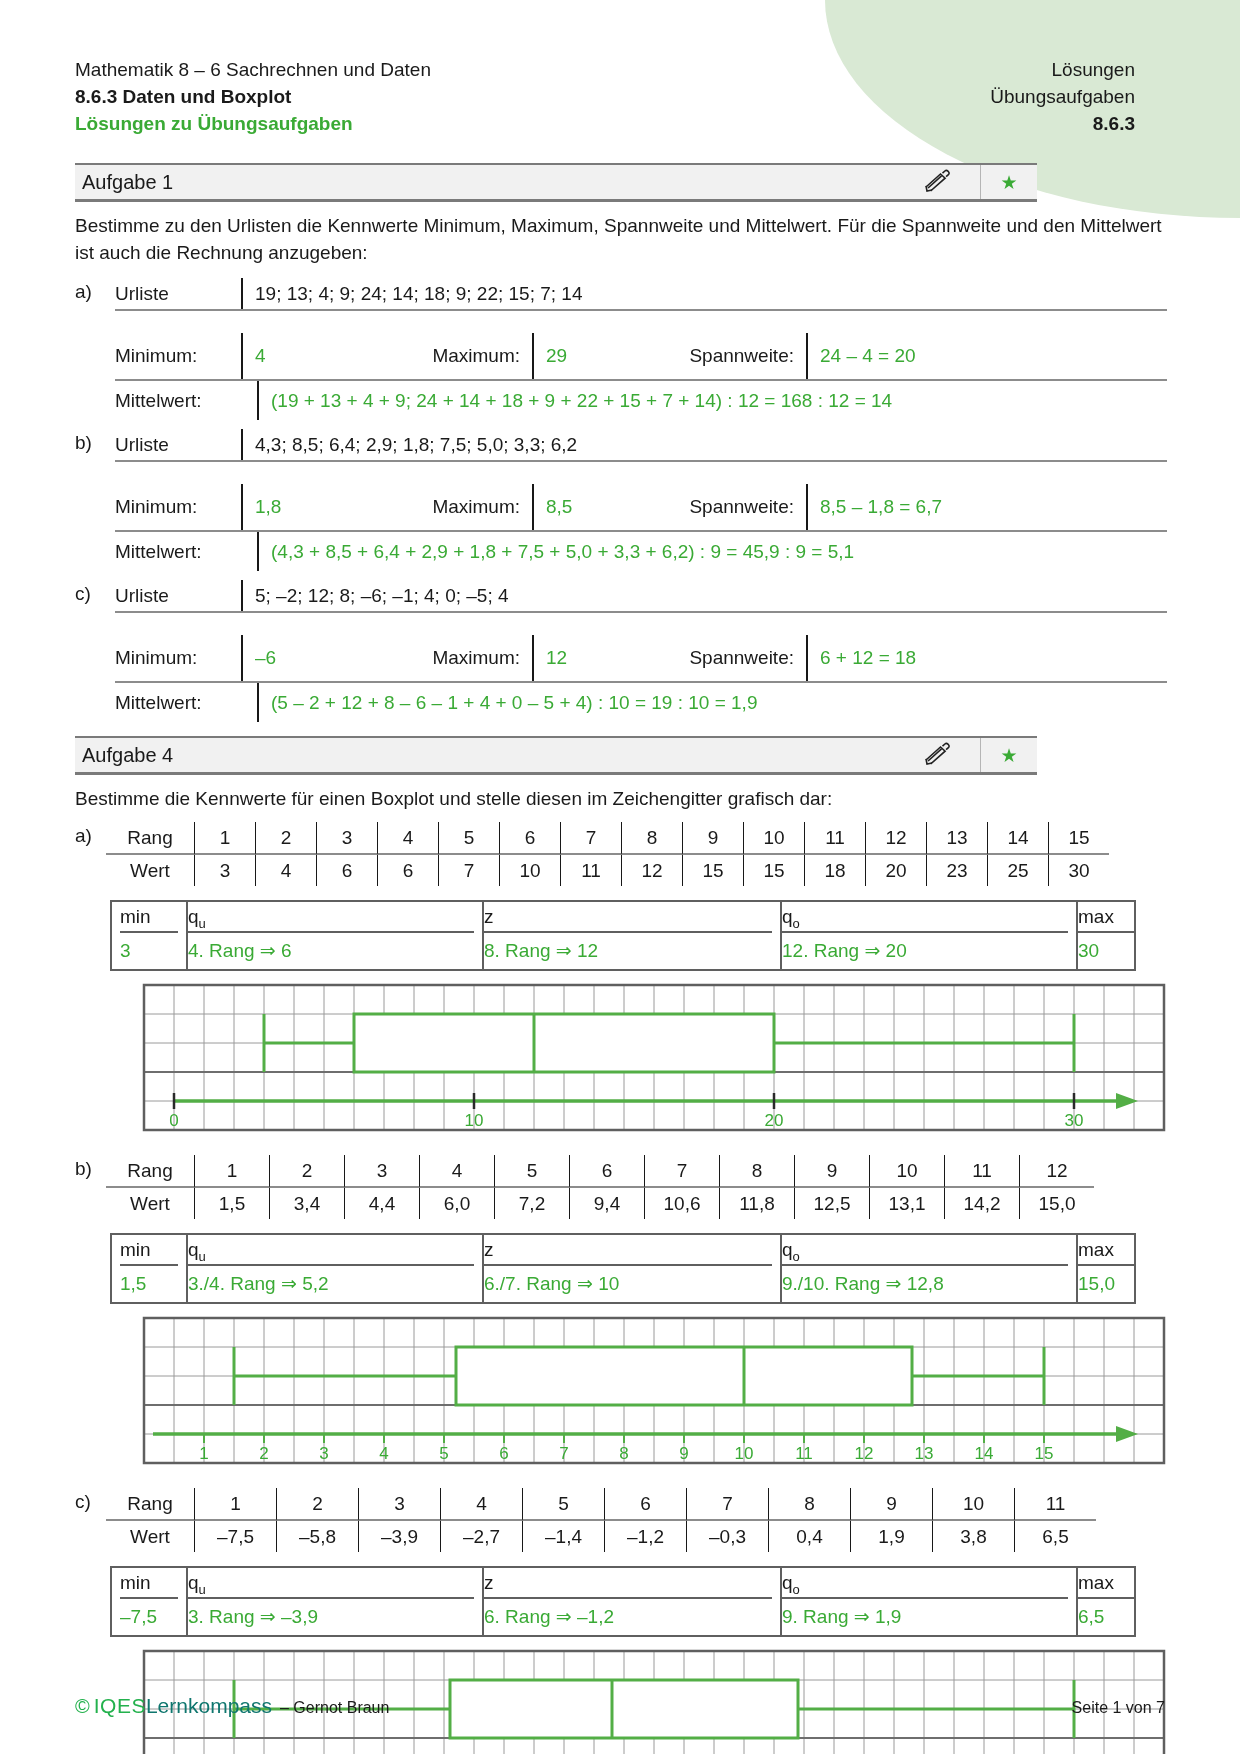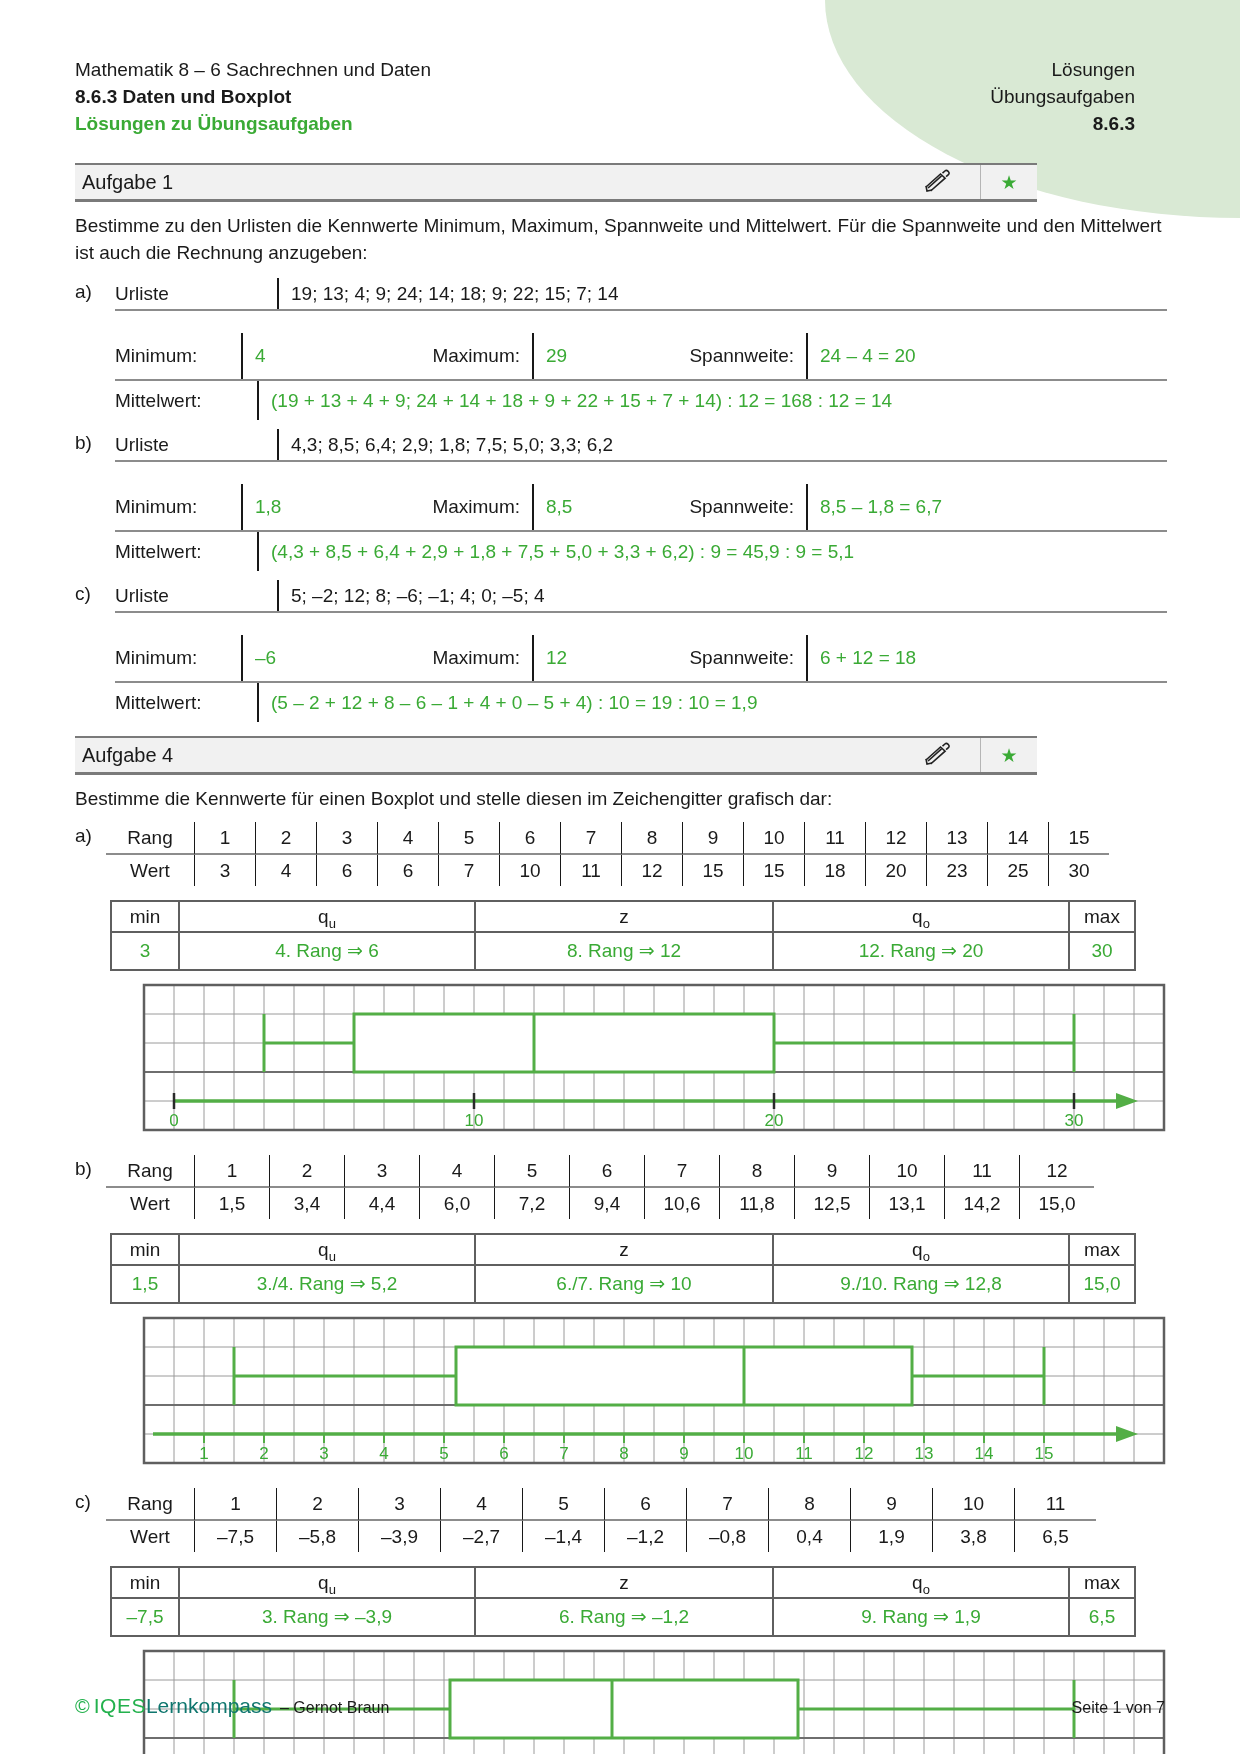--- a/index.html
+++ b/index.html
@@ -24,41 +24,41 @@
   .task-title{padding-left:7px;font-size:20px;}
   .bar-pencil{margin-left:auto;margin-right:28px;display:flex;align-items:center;}
   .bar-divider{width:1px;height:100%;background:#b5b5b5;}
   .bar-star{width:56px;text-align:center;color:#3aaa35;font-size:19px;}
   .desc{margin:10px 0 12px 0;line-height:27px;width:1092px;}
   
   .t1-item{display:flex;margin-bottom:9px;}
   .t1-key,.t2-key{width:40px;padding-top:3px;}
   .t1-table{flex:1;}
   .t1-row{display:grid;align-items:center;}
-  .row-urliste{grid-template-columns:126px 1fr;height:31px;gap:36px;}
+  .row-urliste{grid-template-columns:126px 1fr;height:31px;}
   .row-minmax{grid-template-columns:126px 291px 274px 1fr;height:46px;margin-top:22px;}
   .row-mittel{grid-template-columns:126px 1fr;height:39px;gap:16px;}
   .hline{height:0;border-top:2px solid #8c8c8c;}
   .lbl{display:flex;align-items:center;height:100%;}
   .v{border-left:2px solid #181818;padding-left:12px;height:100%;display:flex;align-items:center;}
   .green{color:#3aaa35;}
   .pair{display:flex;height:100%;}
   .pair .v{flex:1;}
   .pair .lbl2{display:flex;align-items:center;padding-right:12px;}
   
   .t2-item{display:flex;}
   .t2-body{flex:1;}
   .rw{display:grid;margin-bottom:14px;}
   .rw-cell{text-align:center;line-height:31px;height:31px;}
   .rw-label{text-align:center;}
   .rw-num{border-left:1.5px solid #181818;}
   .rw-top{border-bottom:2px solid #8c8c8c;}
   .kw{display:grid;grid-template-columns:66px 296px 298px 296px 66px;
     width:1022px;margin-left:4px;border:2px solid #5f5f5f;margin-bottom:11px;}
-  .kw-c{text-align:center;border-left:2px solid #5f5f5f;}
+  .kw-c{text-align:left;border-left:2px solid #5f5f5f;margin-left:8px;}
   .kw-c.first{border-left:none;}
   .kw-h .kw-c{line-height:29px;height:29px;border-bottom:2px solid #5f5f5f;}
   .kw-v .kw-c{line-height:36px;height:36px;}
   .kw-h,.kw-v{display:contents;}
   sub{font-size:13px;}
   .grid-wrap{margin-left:35px;margin-bottom:22px;line-height:0;}
   
   .footer{position:absolute;left:75px;right:75px;top:1694px;display:flex;align-items:baseline;}
   .f-copy{color:#23b14d;font-size:20px;margin-right:4px;}
   .f-iqes{color:#23b14d;font-size:21px;letter-spacing:0.5px;}
@@ -459,21 +459,21 @@
           <div class="rw-cell rw-num rw-top">9</div>
           <div class="rw-cell rw-num rw-top">10</div>
           <div class="rw-cell rw-num rw-top">11</div>
           <div class="rw-cell rw-label">Wert</div>
           <div class="rw-cell rw-num">–7,5</div>
           <div class="rw-cell rw-num">–5,8</div>
           <div class="rw-cell rw-num">–3,9</div>
           <div class="rw-cell rw-num">–2,7</div>
           <div class="rw-cell rw-num">–1,4</div>
           <div class="rw-cell rw-num">–1,2</div>
-          <div class="rw-cell rw-num">–0,8</div>
+          <div class="rw-cell rw-num">–0,3</div>
           <div class="rw-cell rw-num">0,4</div>
           <div class="rw-cell rw-num">1,9</div>
           <div class="rw-cell rw-num">3,8</div>
           <div class="rw-cell rw-num">6,5</div>
         </div>
       <div class="kw">
         <div class="kw-h">
           <div class="kw-c first">min</div>
           <div class="kw-c"><span>q</span><sub>u</sub></div>
           <div class="kw-c">z</div>

